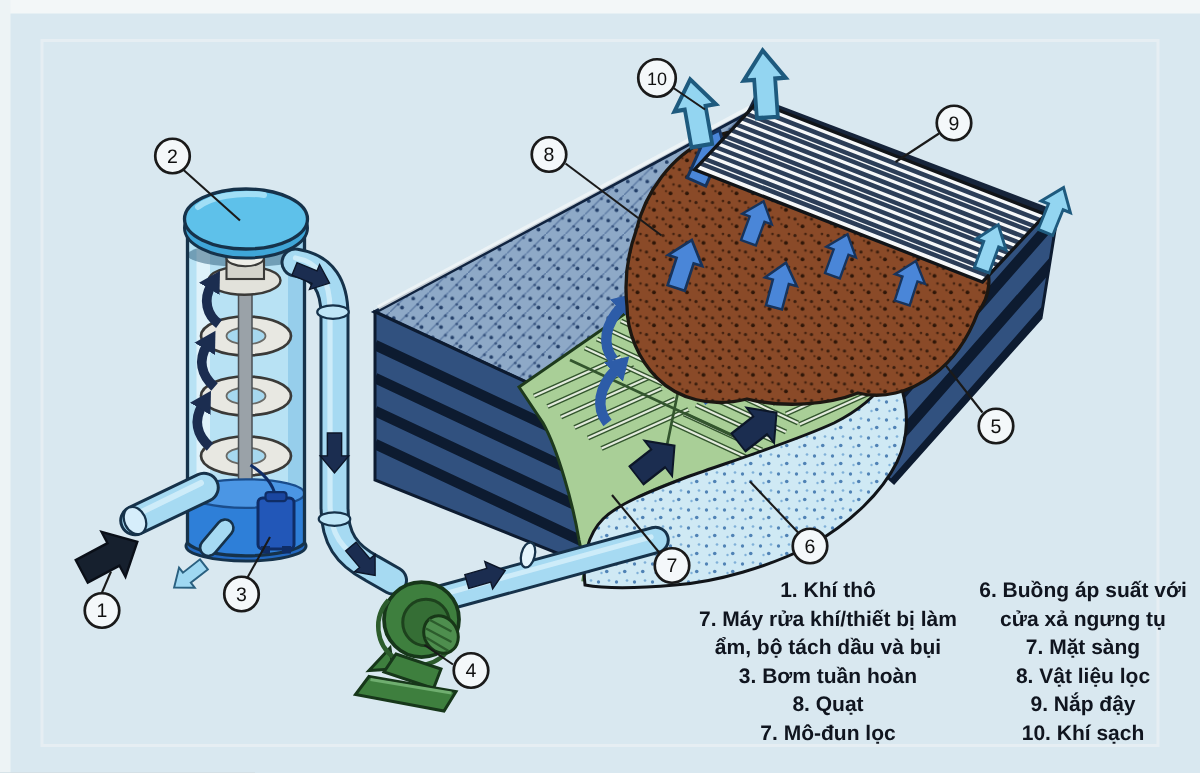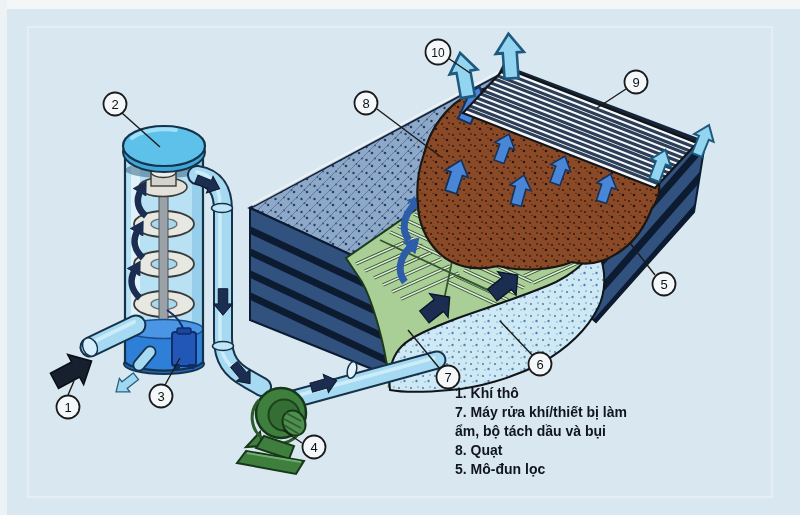--- a/index.html
+++ b/index.html
@@ -1,19 +1,19 @@
 <!DOCTYPE html>
 <html><head>
 <meta charset="utf-8">
 <style>
   html,body{margin:0;padding:0;background:#cfd9de;}
   #stage{position:relative;width:800px;height:515px;overflow:hidden;background:#d9e8f0;
          font-family:"Liberation Sans",sans-serif;}
   #stage svg{position:absolute;left:0;top:0;}
-  .legend-col{position:absolute;color:#10151f;font:700 14px/19px "Liberation Sans",sans-serif;}
+  .legend-col{position:absolute;color:#10151f;font:700 14px/19px "Liberation Sans",sans-serif;text-align:center;}
   .legend-item{margin:0;}
   svg text{font-family:"Liberation Sans",sans-serif;}
 </style>
 </head>
 <body>
 
 <div id="stage">
 
 <svg width="800" height="515" viewBox="0 0 800 515" xmlns="http://www.w3.org/2000/svg">
 
@@ -290,17 +290,25 @@
       <line x1="448" y1="58" x2="470" y2="73" stroke="#1a1a1a" stroke-width="1.4"></line>
       <circle cx="438" cy="52" r="12.5" fill="#f4f8fa" stroke="#1a1a1a" stroke-width="1.8"></circle>
       <text x="438" y="56.5" font-size="12">10</text>
     </g>
   </g>
 </svg>
 
   <div class="legend-col" style="left:455px; top:384px; width:194px;">
     <div class="legend-item">1. Khí thô</div>
     <div class="legend-item">7. Máy rửa khí/thiết bị làm ẩm, bộ tách dầu và bụi</div>
+    <div class="legend-item">3. Bơm tuần hoàn</div>
     <div class="legend-item">8. Quạt</div>
-    <div class="legend-item">5. Mô-đun lọc</div>
+    <div class="legend-item">7. Mô-đun lọc</div>
   </div>
+  <div class="legend-col" style="left:643px; top:384px; width:158px;">
+    <div class="legend-item">6. Buồng áp suất với cửa xả ngưng tụ</div>
+    <div class="legend-item">7. Mặt sàng</div>
+    <div class="legend-item">8. Vật liệu lọc</div>
+    <div class="legend-item">9. Nắp đậy</div>
+    <div class="legend-item">10. Khí sạch</div>
+  </div>
 
 </div>
 
 </body></html>

